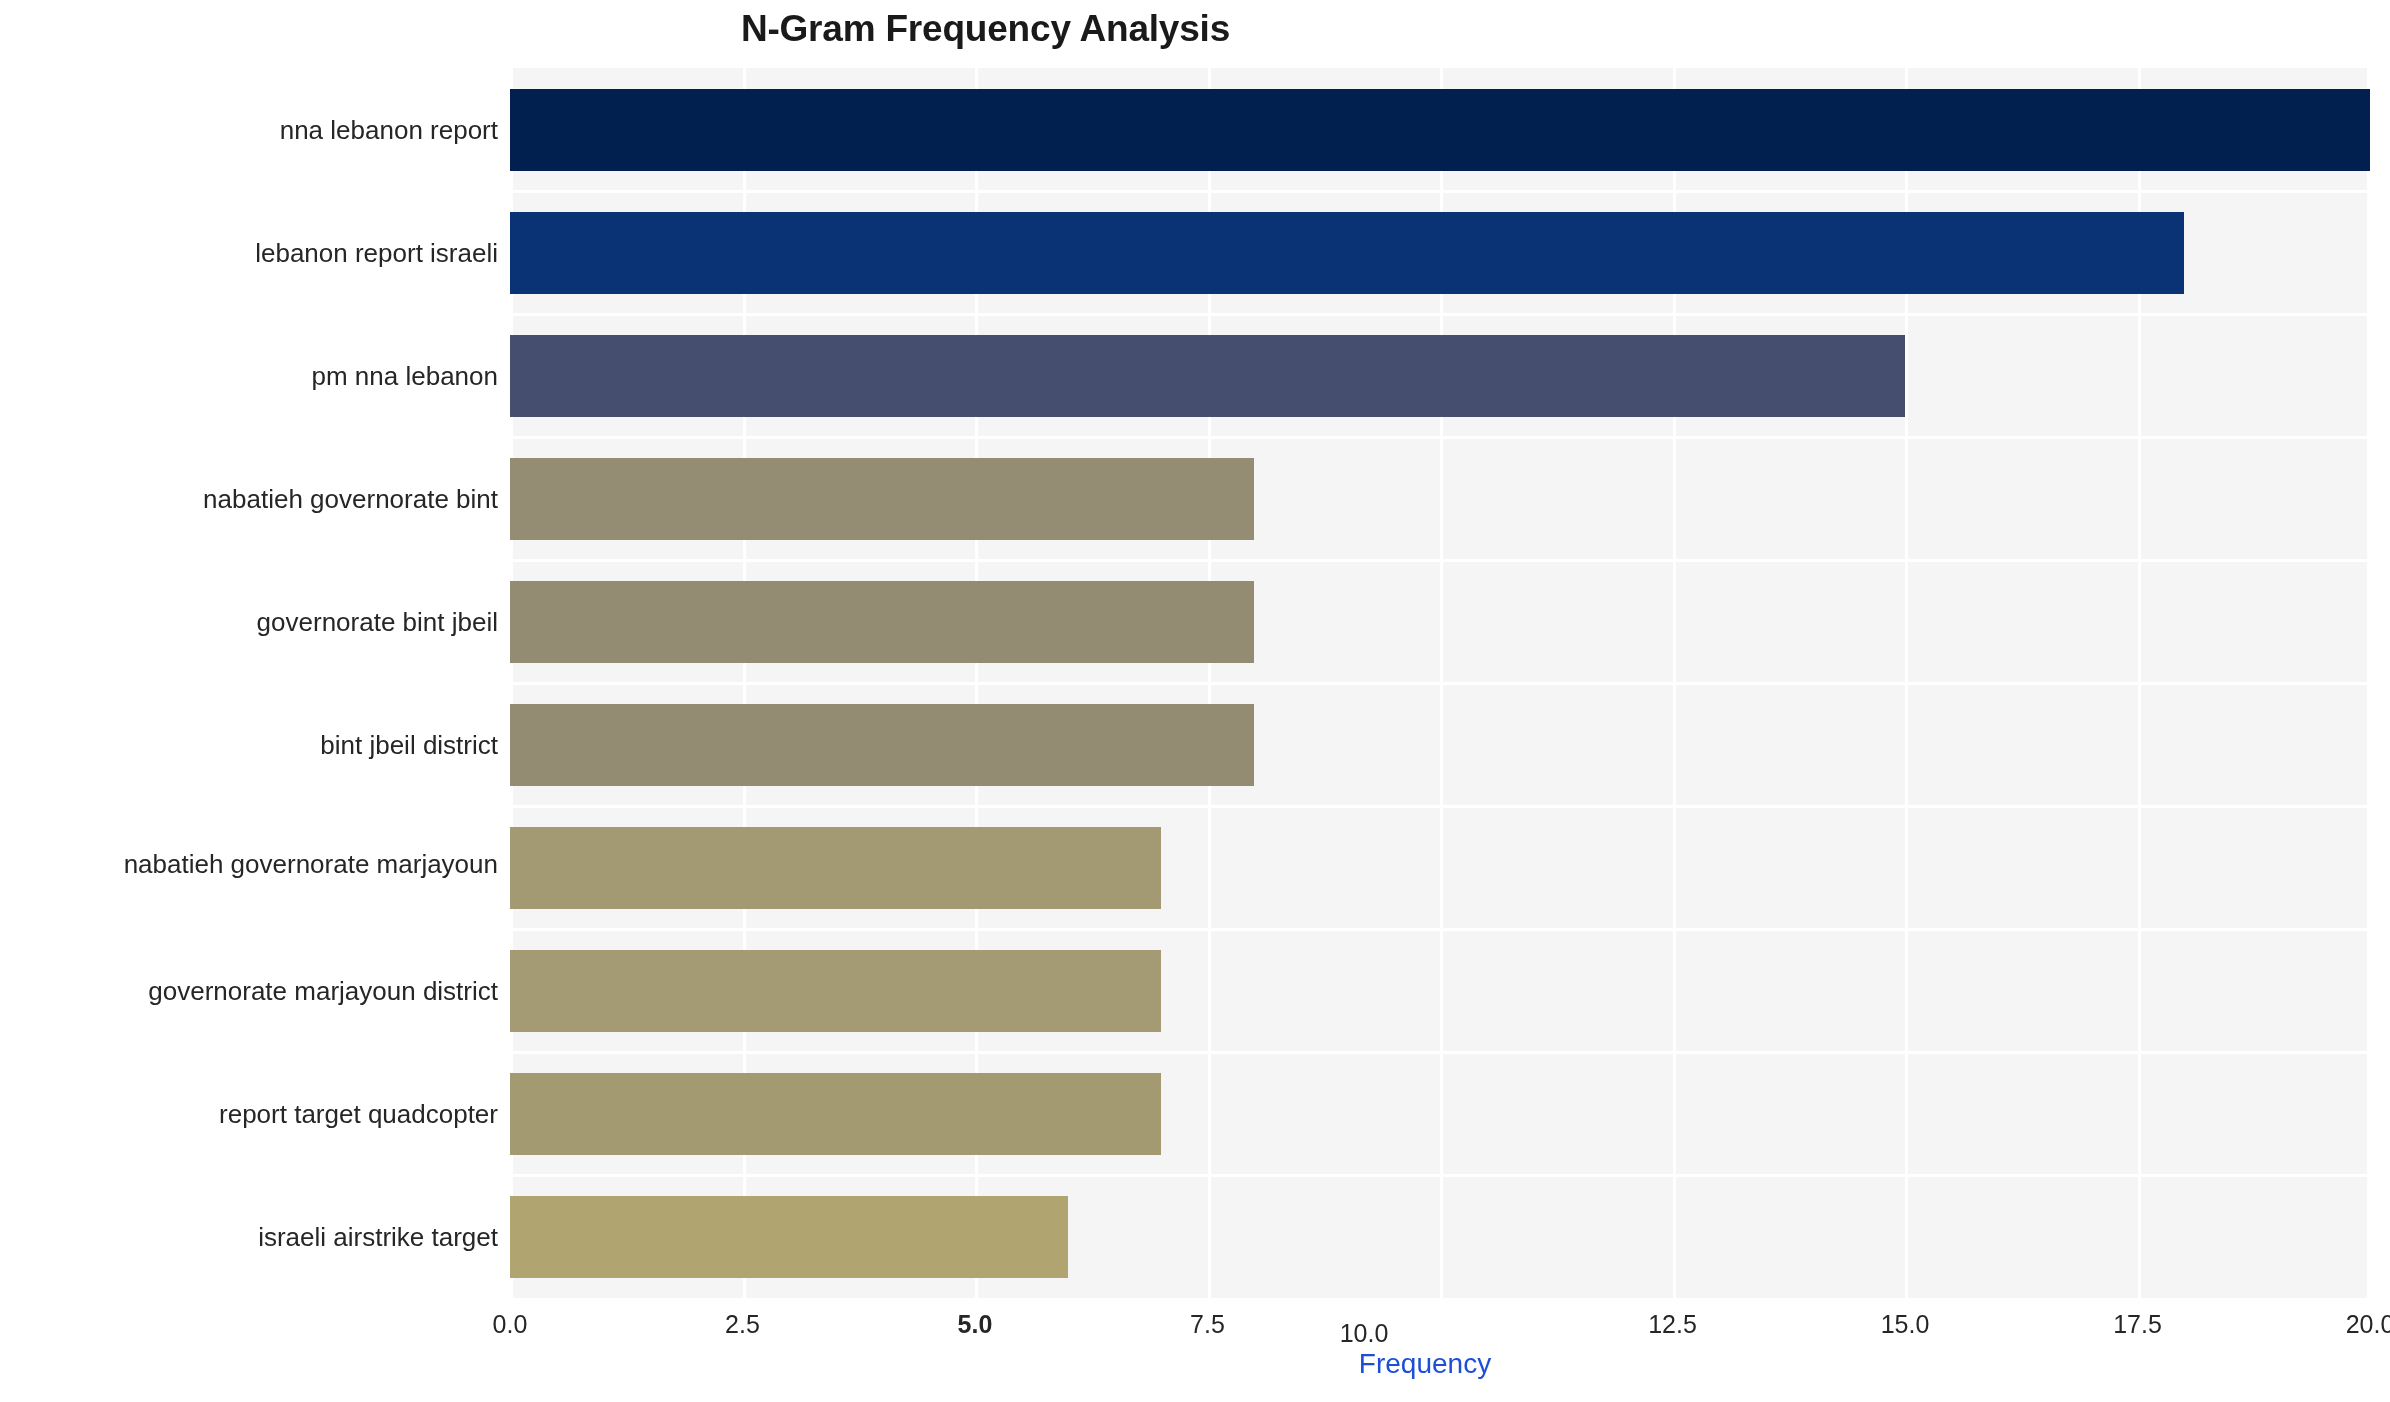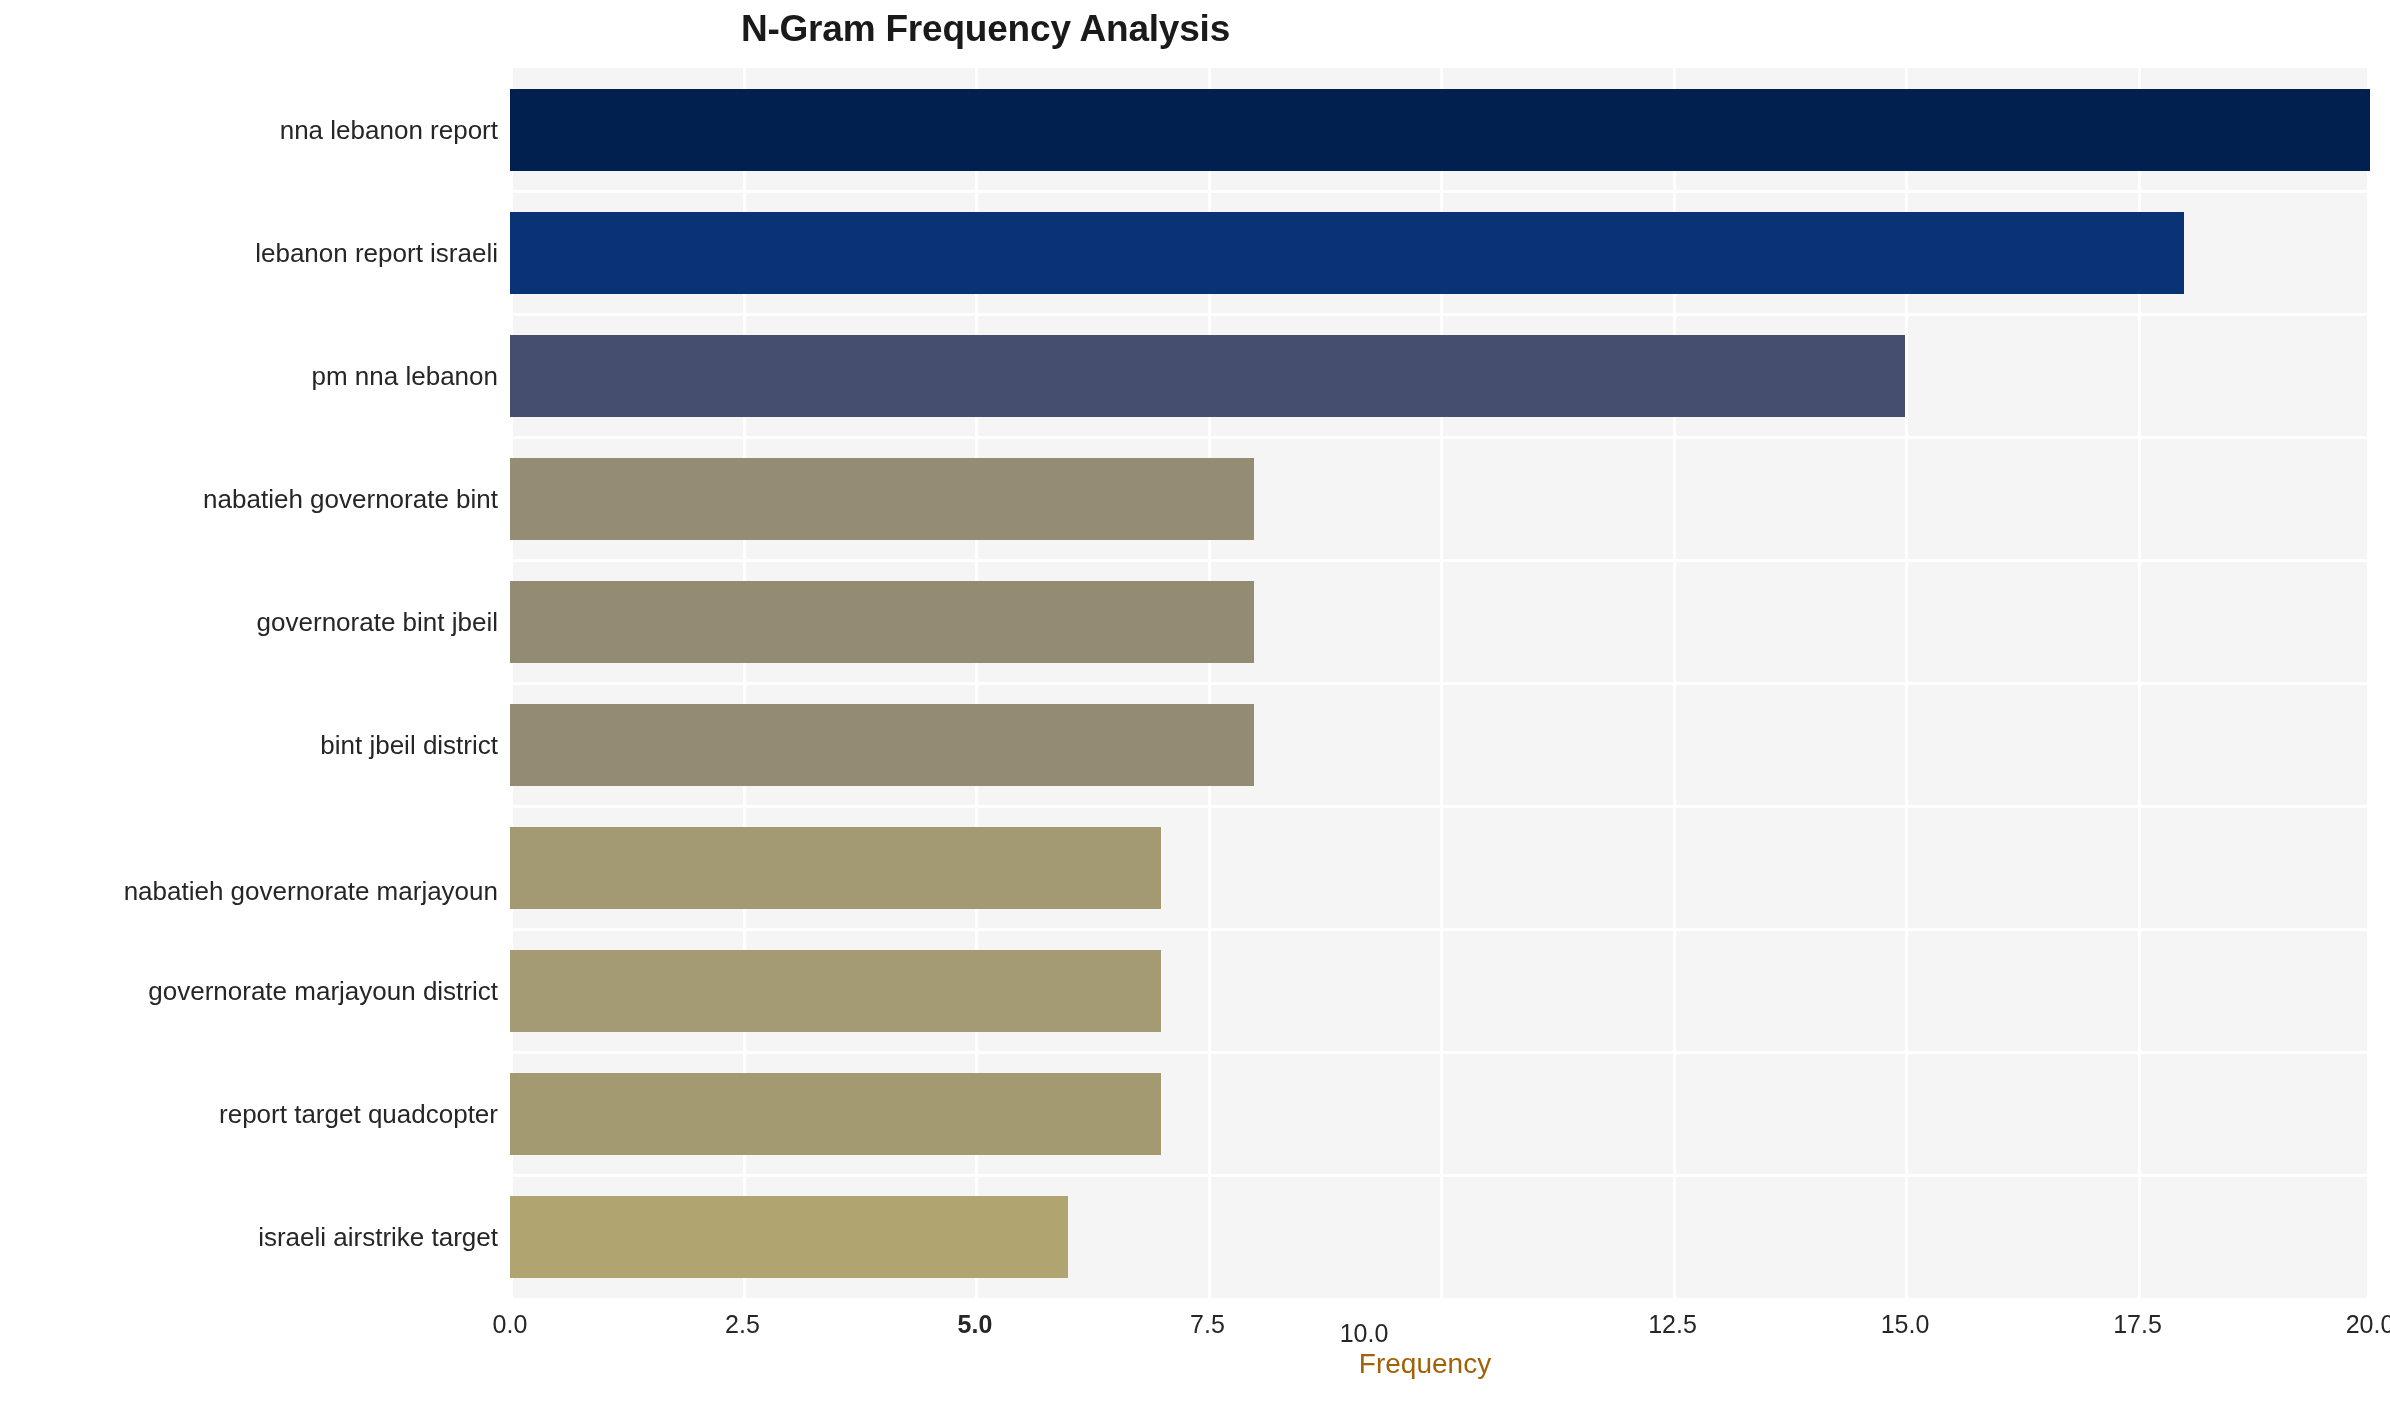--- a/index.html
+++ b/index.html
@@ -85,21 +85,21 @@
     transform: translateX(-50%);
     white-space: nowrap;
   }
   #x-axis-label {
     position: absolute;
     top: 1348px;
     left: 0;
     width: 2390px;
     text-align: center;
     font-size: 28px;
-    color: #a16207;
+    color: #1d4ed8;
   }
   #x-axis-label-inner {
     display: inline-block;
     position: relative;
     left: 230px;
   }
 </style>
 </head>
 <body>
 
@@ -142,21 +142,21 @@
       </div>
   </div>
 
   <div id="y-labels">
       <div class="ytick-item" style="top: 129.5px;">nna lebanon report</div>
       <div class="ytick-item" style="top: 252.5px;">lebanon report israeli</div>
       <div class="ytick-item" style="top: 375.5px;">pm nna lebanon</div>
       <div class="ytick-item" style="top: 498.5px;">nabatieh governorate bint</div>
       <div class="ytick-item" style="top: 621.5px;">governorate bint jbeil</div>
       <div class="ytick-item" style="top: 744.5px;">bint jbeil district</div>
-      <div class="ytick-item" style="top: 891px; margin-left: 44px;">nabatieh governorate marjayoun</div>
+      <div class="ytick-item" style="top: 864px; margin-left: 44px;">nabatieh governorate marjayoun</div>
       <div class="ytick-item" style="top: 990.5px;">governorate marjayoun district</div>
       <div class="ytick-item" style="top: 1113.5px;">report target quadcopter</div>
       <div class="ytick-item" style="top: 1236.5px;">israeli airstrike target</div>
     </div>
   <div id="x-labels">
       <div class="xtick-item" style="left: 510px;">0.0</div>
       <div class="xtick-item" style="left: 742.5px;">2.5</div>
       <div class="xtick-item" style="left: 975px; font-weight: bold;">5.0</div>
       <div class="xtick-item" style="left: 1207.5px;">7.5</div>
       <div class="xtick-item" style="left: 1364px; margin-top: 9px;">10.0</div>

